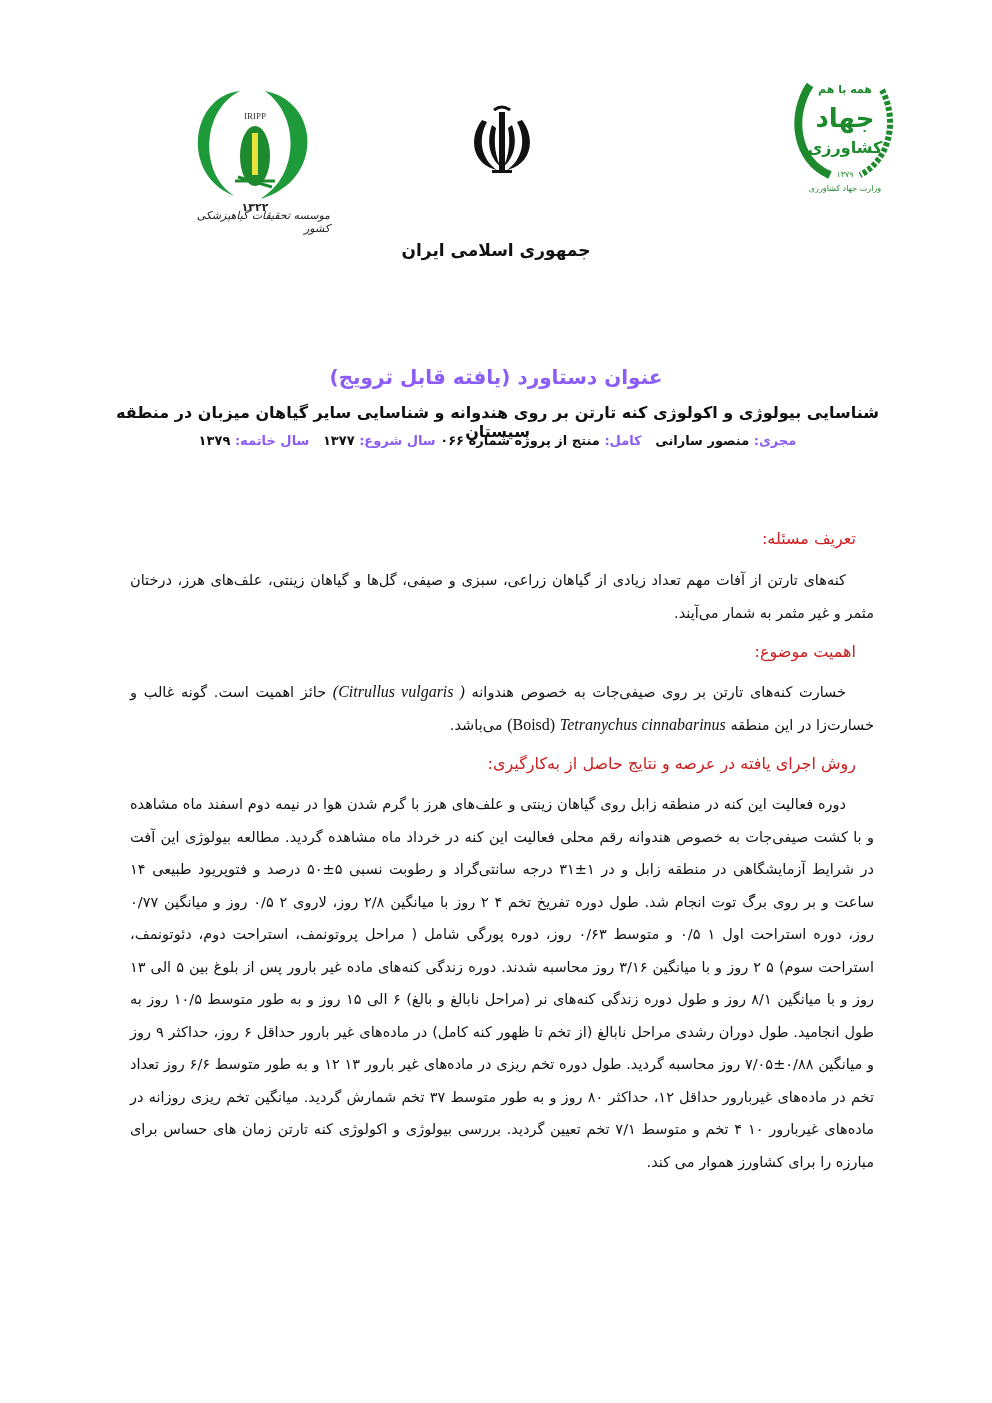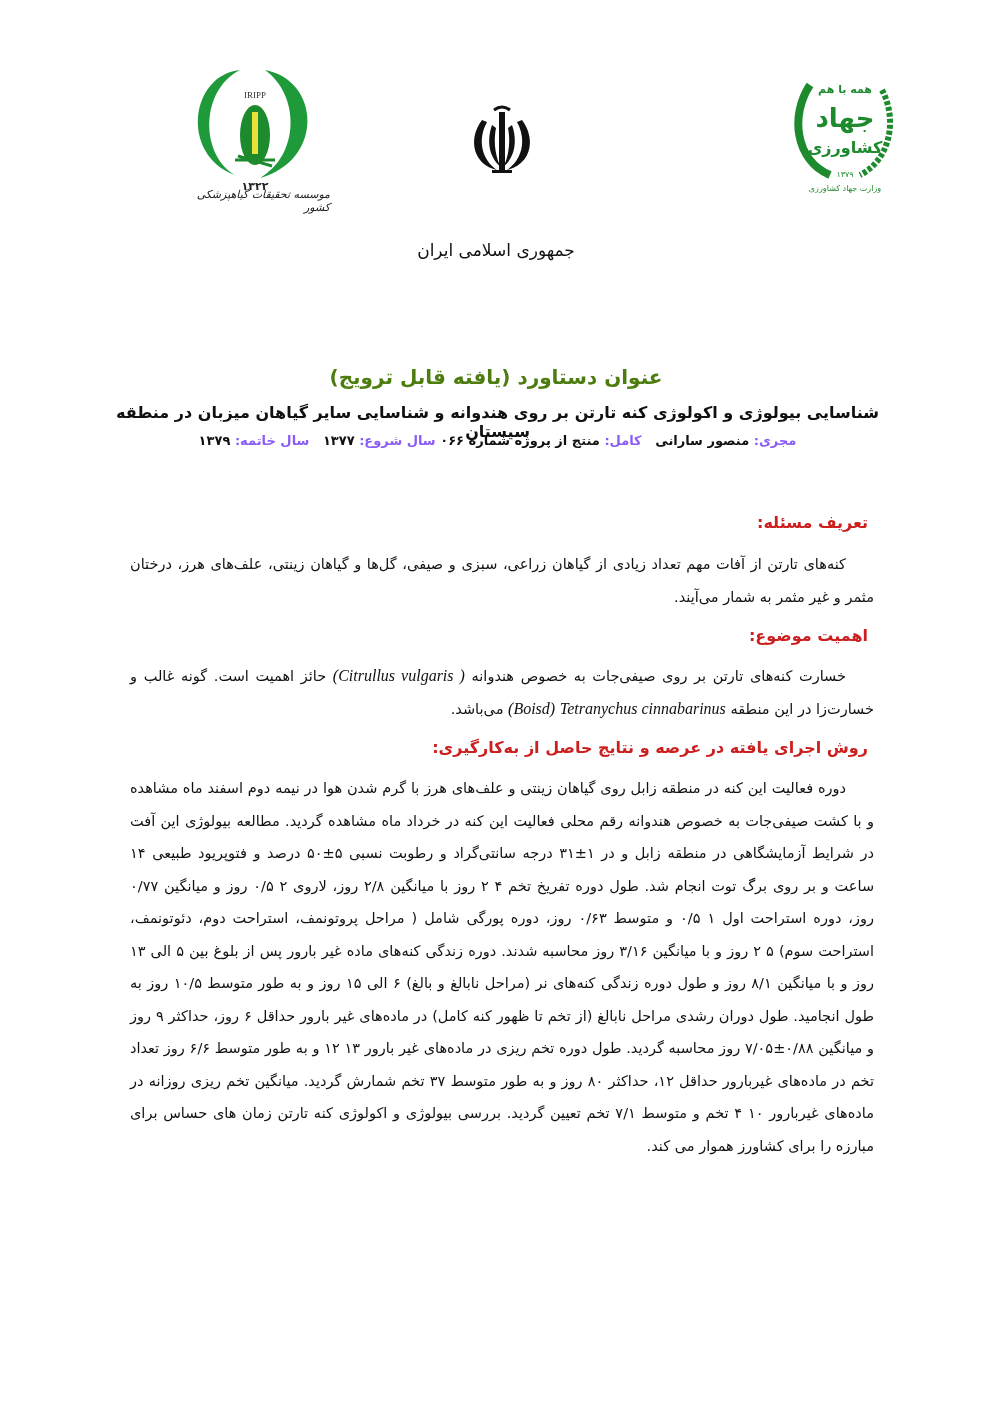--- a/index.html
+++ b/index.html
@@ -1,37 +1,37 @@
 <!DOCTYPE html>
 <html><head>
   <meta charset="utf-8">
   <style>
     html, body { margin: 0; padding: 0; background: #ffffff; }
     body { width: 992px; height: 1403px; position: relative; overflow: hidden;
            font-family: "DejaVu Sans", sans-serif; color: #111; }
     .logo { position: absolute; }
-    #logo-iripp { left: 180px; top: 60px; width: 150px; height: 150px; }
+    #logo-iripp { left: 180px; top: 81px; width: 150px; height: 150px; }
     #logo-emblem { left: 462px; top: 100px; width: 80px; height: 80px; }
     #logo-jihad { left: 790px; top: 55px; width: 110px; height: 140px; }
     .header-block { position: absolute; left: 0; width: 992px; text-align: center; direction: rtl; }
-    .h-line { font-weight: normal; font-size: 17px; line-height: 28px; color: #111; }
+    .h-line { font-weight: bold; font-size: 17px; line-height: 28px; color: #111; }
     .title-red { position: absolute; top: 365px; left: 0; width: 992px; text-align: center;
-                 direction: rtl; color: #4d7c0f; font-weight: bold; font-size: 20px; }
+                 direction: rtl; color: #8b5cf6; font-weight: bold; font-size: 20px; }
     .subtitle { position: absolute; top: 403px; left: 100px; width: 795px; text-align: center;
                 direction: rtl; font-weight: bold; font-size: 16px; }
     .meta { position: absolute; top: 433px; left: 100px; width: 795px; text-align: center;
             direction: rtl; font-size: 13px; font-weight: bold; }
     .meta .lbl { color: #8b5cf6; }
-    .section-title { position: absolute; right: 124px; direction: rtl; color: #cc1f1f;
-                     font-size: 16px; font-weight: bold; }
+    .section-title { position: absolute; right: 136px; direction: rtl; color: #cc1f1f;
+                     font-size: 16px; font-weight: normal; margin-top: 16px; }
     .para { position: absolute; left: 130px; right: 118px; direction: rtl; text-align: justify;
-            font-size: 14.5px; line-height: 32.5px; }
+            font-size: 14.5px; line-height: 32.5px; margin-top: 16px; }
     .para .indent { display: inline-block; width: 28px; }
     .latin { font-family: "Liberation Serif", serif; font-style: italic; font-size: 16px; direction: ltr; unicode-bidi: embed; }
-    .latin-plain { font-family: "Liberation Serif", serif; font-size: 16px; direction: ltr; unicode-bidi: embed; font-style: italic; }
+    .latin-plain { font-family: "Liberation Serif", serif; font-size: 16px; direction: ltr; unicode-bidi: embed; }
   </style>
 </head>
 <body>
 
 <div class="logo" id="logo-iripp">
   <svg width="150" height="150" viewBox="0 0 150 150">
     <path d="M60 10 C10 15, 0 95, 55 115 C20 95, 20 30, 60 10 Z" fill="#1e9a3a"></path>
     <path d="M85 10 C140 20, 145 100, 80 118 C120 95, 120 35, 85 10 Z" fill="#1e9a3a"></path>
     <text x="75" y="38" font-size="9" text-anchor="middle" fill="#333" font-family="Liberation Serif, serif">IRIPP</text>
     <ellipse cx="75" cy="75" rx="15" ry="30" fill="#1e8a2e"></ellipse>

